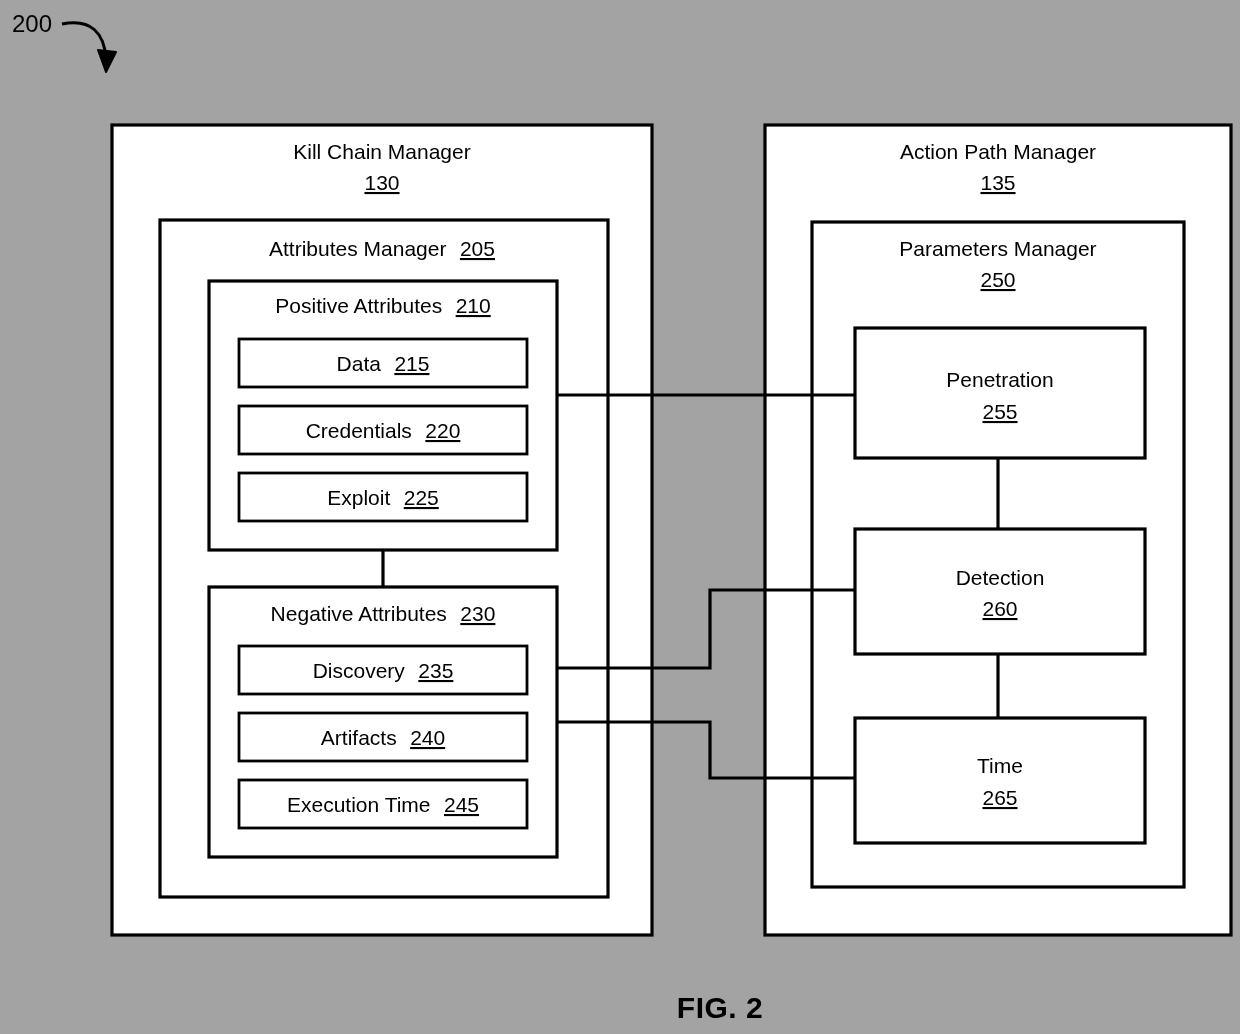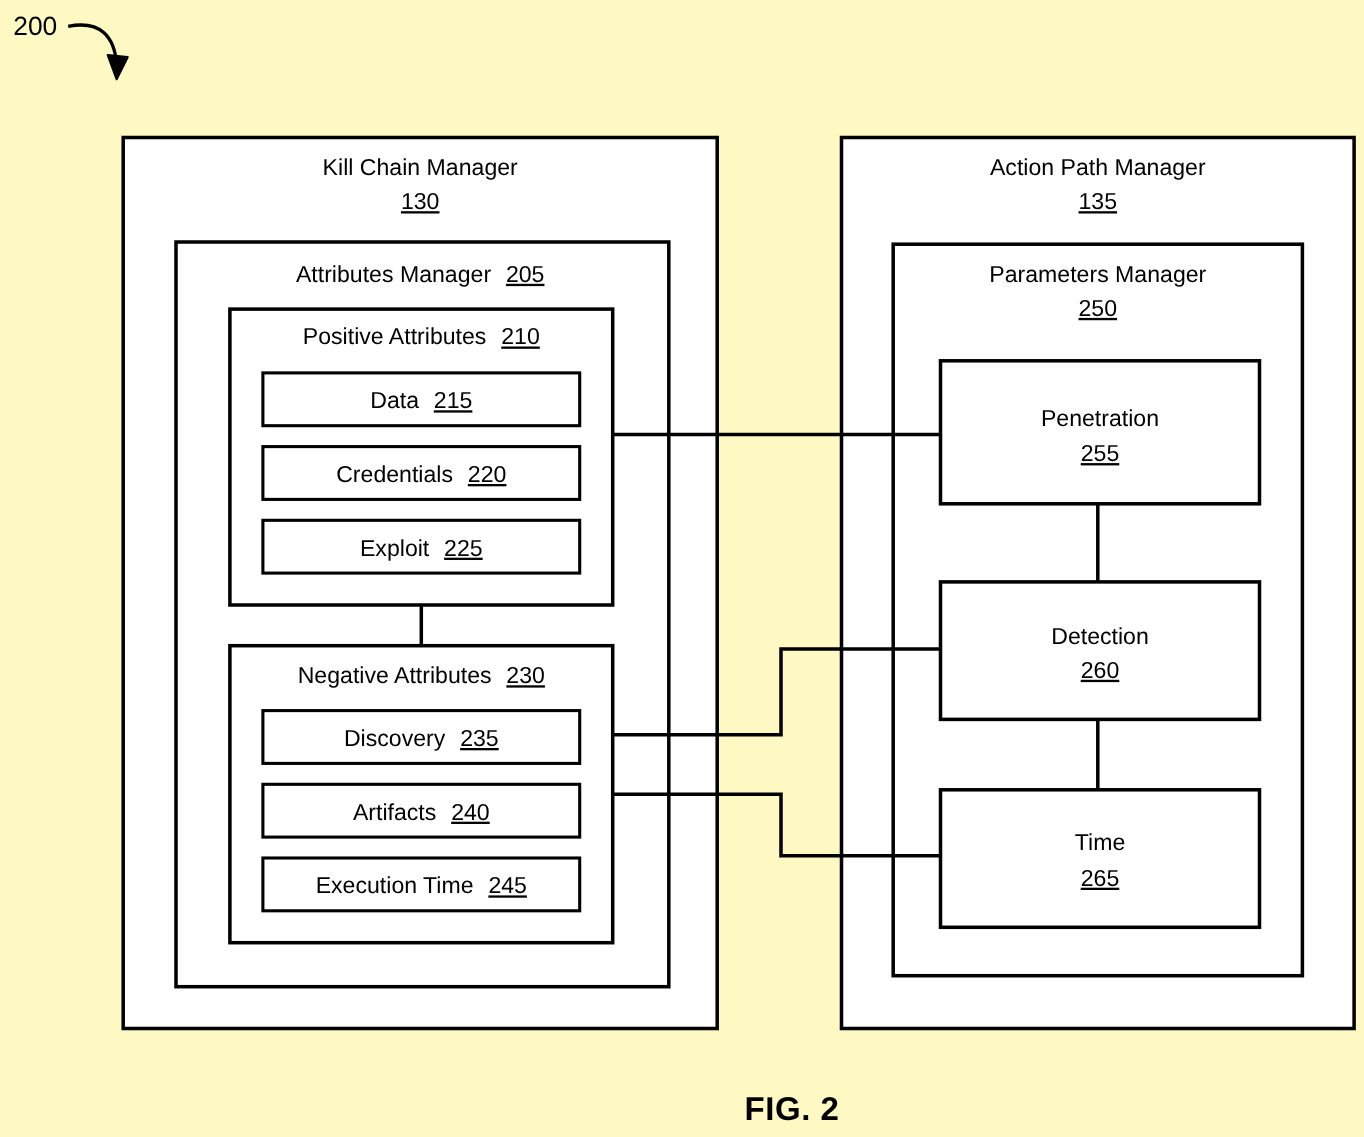--- a/index.html
+++ b/index.html
@@ -4,21 +4,21 @@
 <style>
   html, body {
     margin: 0;
     padding: 0;
     background: #ffffff;
   }
   #page {
     position: relative;
     width: 1240px;
     height: 1034px;
-    background: #fef9c3;
+    background: #a3a3a3;
     font-family: "Liberation Sans", sans-serif;
     overflow: hidden;
   }
   svg.diagram {
     position: absolute;
     inset: 0;
     width: 1240px;
     height: 1034px;
     display: block;
   }

